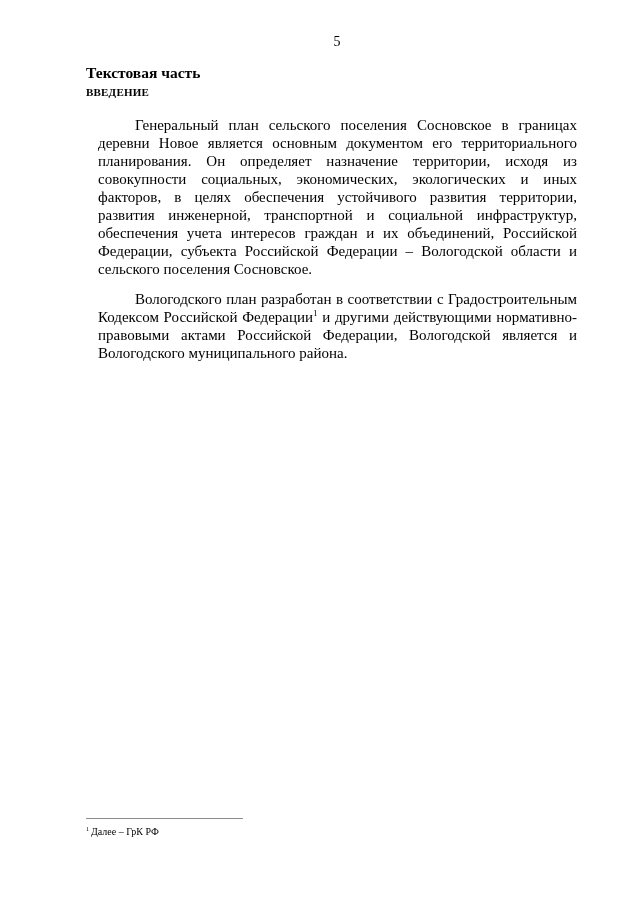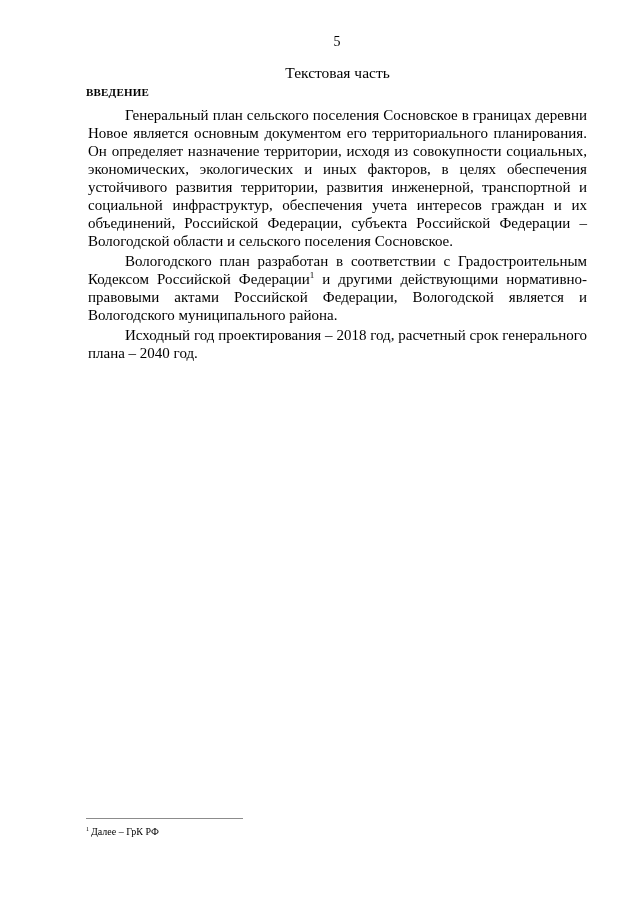--- a/index.html
+++ b/index.html
@@ -24,23 +24,22 @@
       font-size: 14px;
       line-height: 18px;
       padding-left: 34px;
       box-sizing: border-box;
     }
     .title {
       position: absolute;
       top: 63px;
       left: 86px;
       width: 503px;
-      text-align: center;
       font-size: 15.5px;
-      font-weight: normal;
+      font-weight: bold;
       line-height: 20px;
     }
     .subtitle {
       position: absolute;
       top: 85px;
       left: 86px;
       width: 503px;
       text-align: left;
       font-size: 11px;
       font-weight: bold;
@@ -49,21 +48,21 @@
     }
     .body-text {
       position: absolute;
       top: 104px;
       left: 86px;
       width: 503px;
       font-size: 15px;
       line-height: 18px;
     }
     .body-text p {
-      margin: 2px;
+      margin: 12px;
       text-align: justify;
       text-indent: 37px;
     }
     .body-text sup {
       font-size: 9px;
       line-height: 0;
       vertical-align: 6px;
     }
     .footnote-rule {
       position: absolute;
@@ -94,21 +93,20 @@
 
   <div class="page-number">5</div>
 
   <div class="title">Текстовая часть</div>
 
   <div class="subtitle">ВВЕДЕНИЕ</div>
 
   <div class="body-text">
     <p>Генеральный план сельского поселения Сосновское в границах деревни Новое является основным документом его территориального планирования. Он определяет назначение территории, исходя из совокупности социальных, экономических, экологических и иных факторов, в целях обеспечения устойчивого развития территории, развития инженерной, транспортной и социальной инфраструктур, обеспечения учета интересов граждан и их объединений, Российской Федерации, субъекта Российской Федерации – Вологодской области и сельского поселения Сосновское.</p>
     <p><span>Вологодского план разработан в соответствии с Градостроительным Кодексом Российской Федерации</span><sup>1</sup><span> и другими действующими нормативно-правовыми актами Российской Федерации, Вологодской является и Вологодского муниципального района.</span></p>
-    <p>Исходный год проектирования – 2018 год, расчетный срок генерального плана – 2040 год.</p>
   </div>
 
   <div class="footnote-rule"></div>
 
   <div class="footnote">
     <sup>1</sup><span>Далее – ГрК РФ</span>
   </div>
 
 </div>
 

